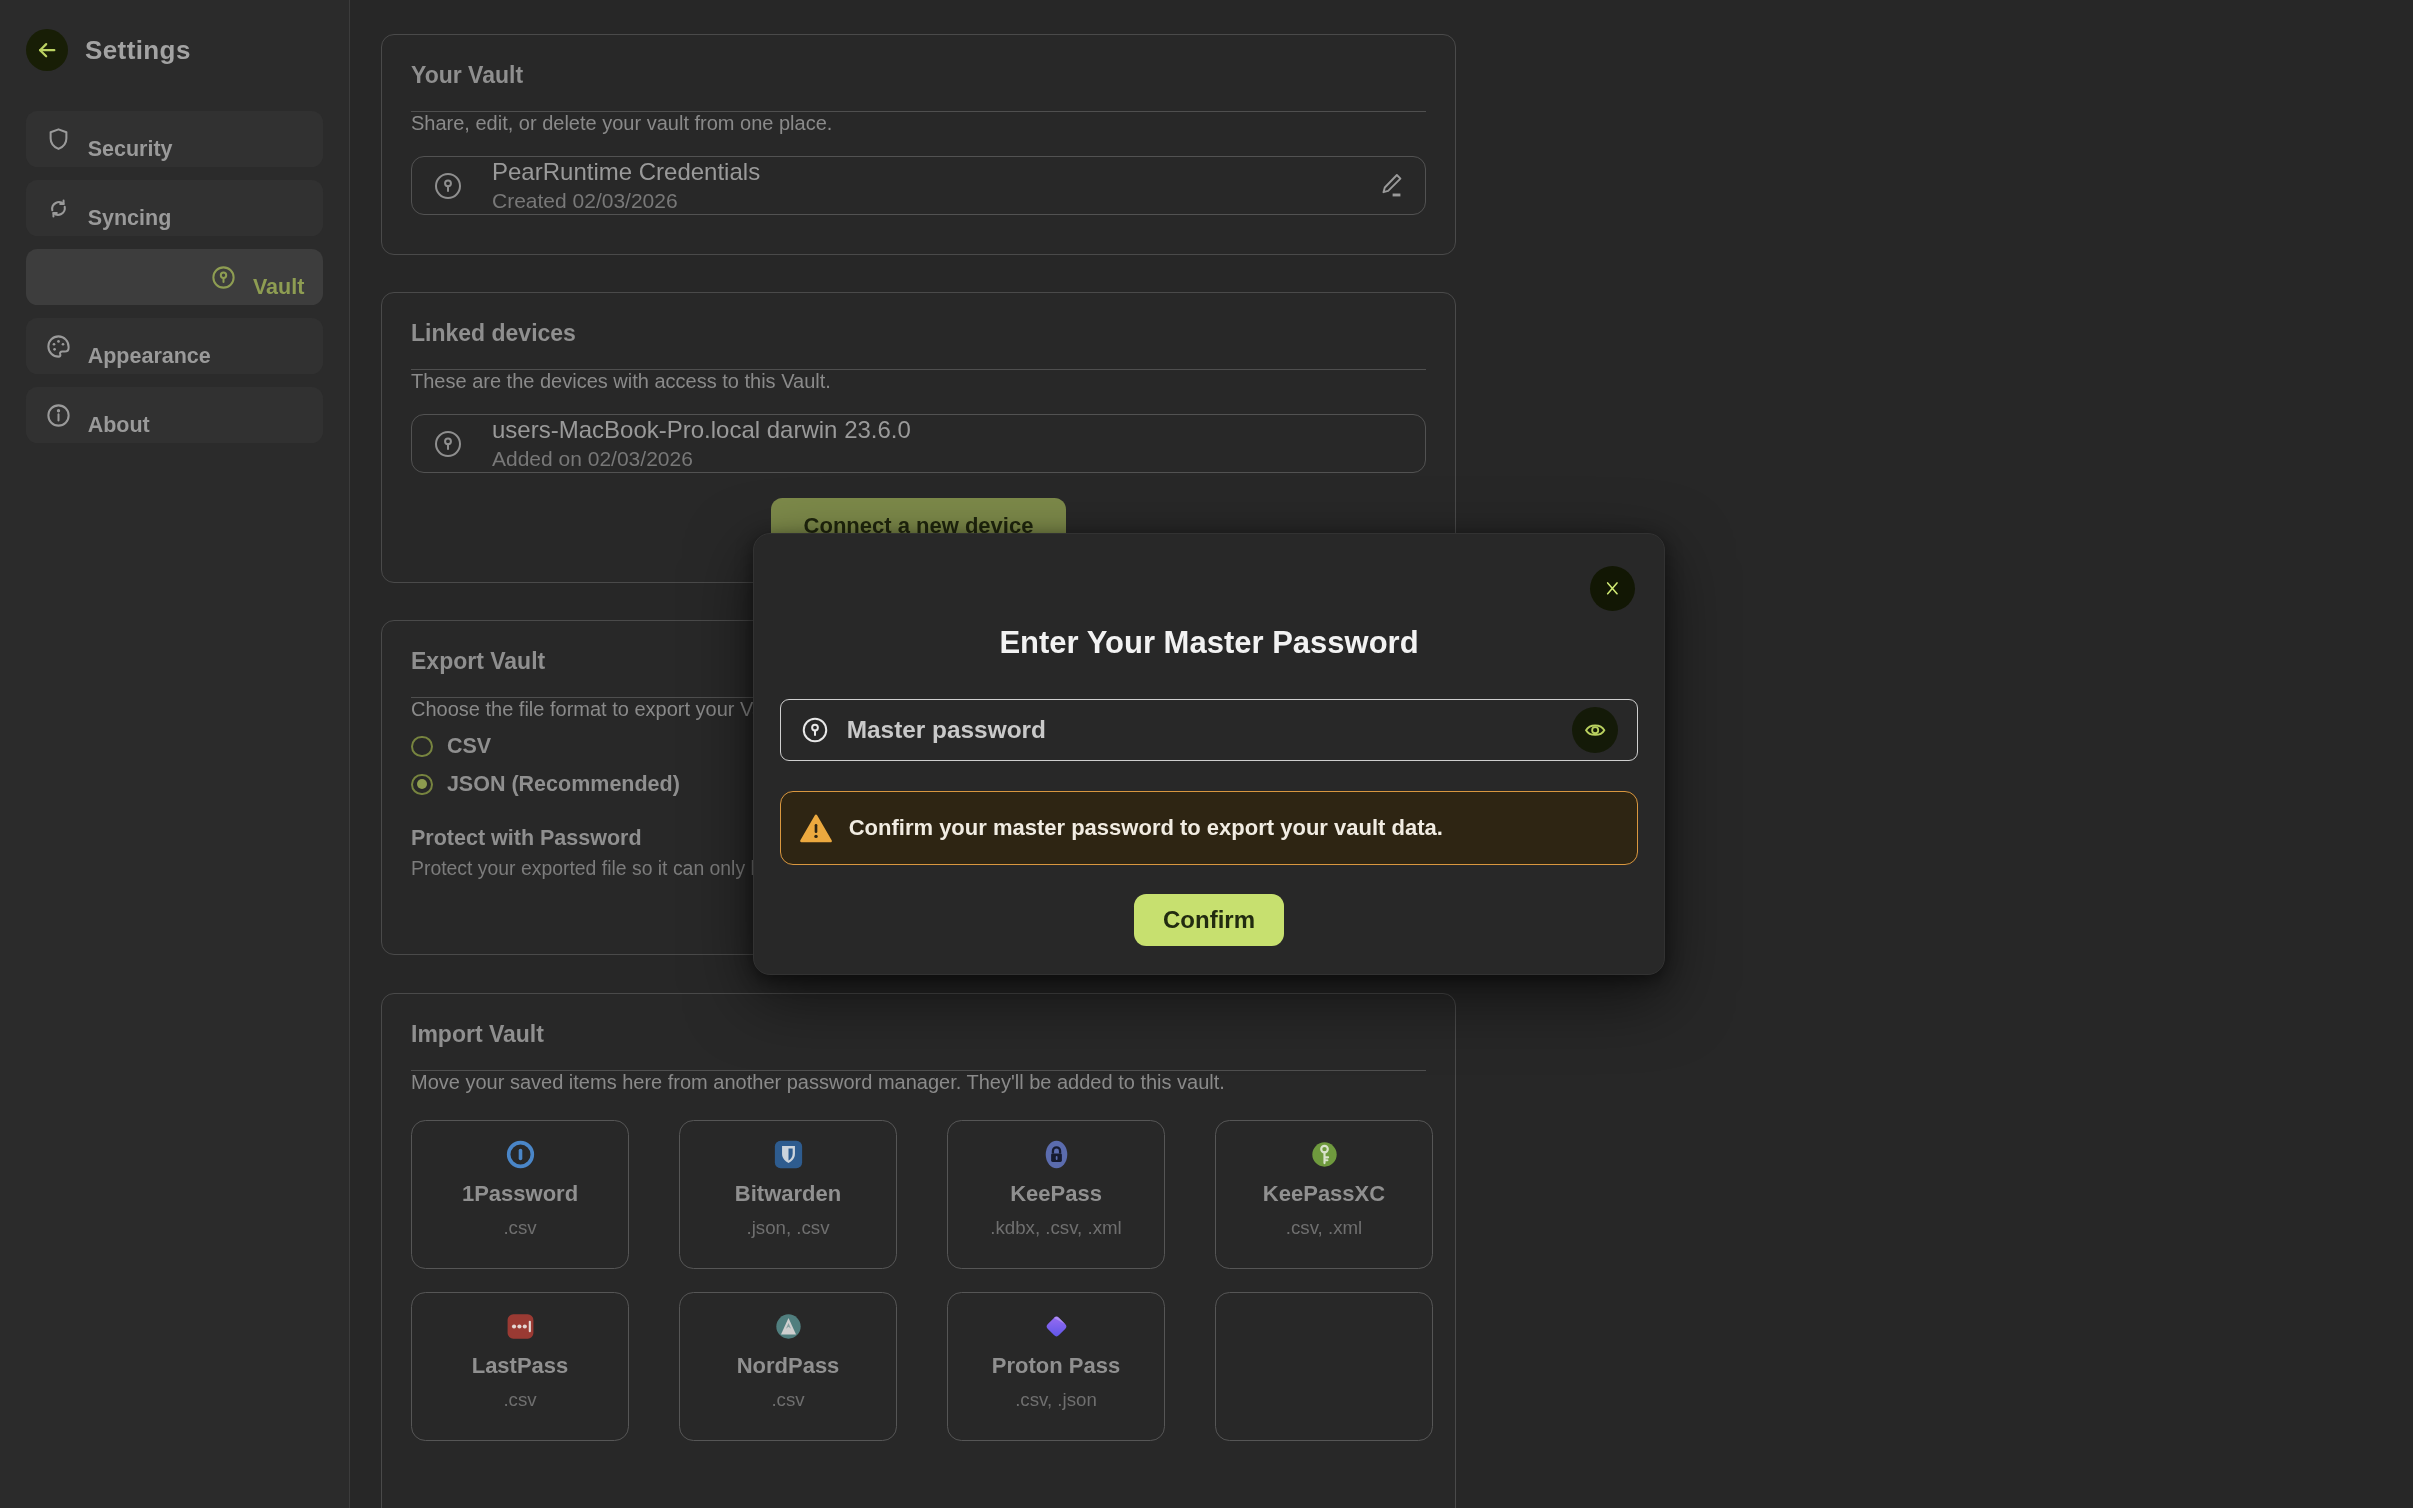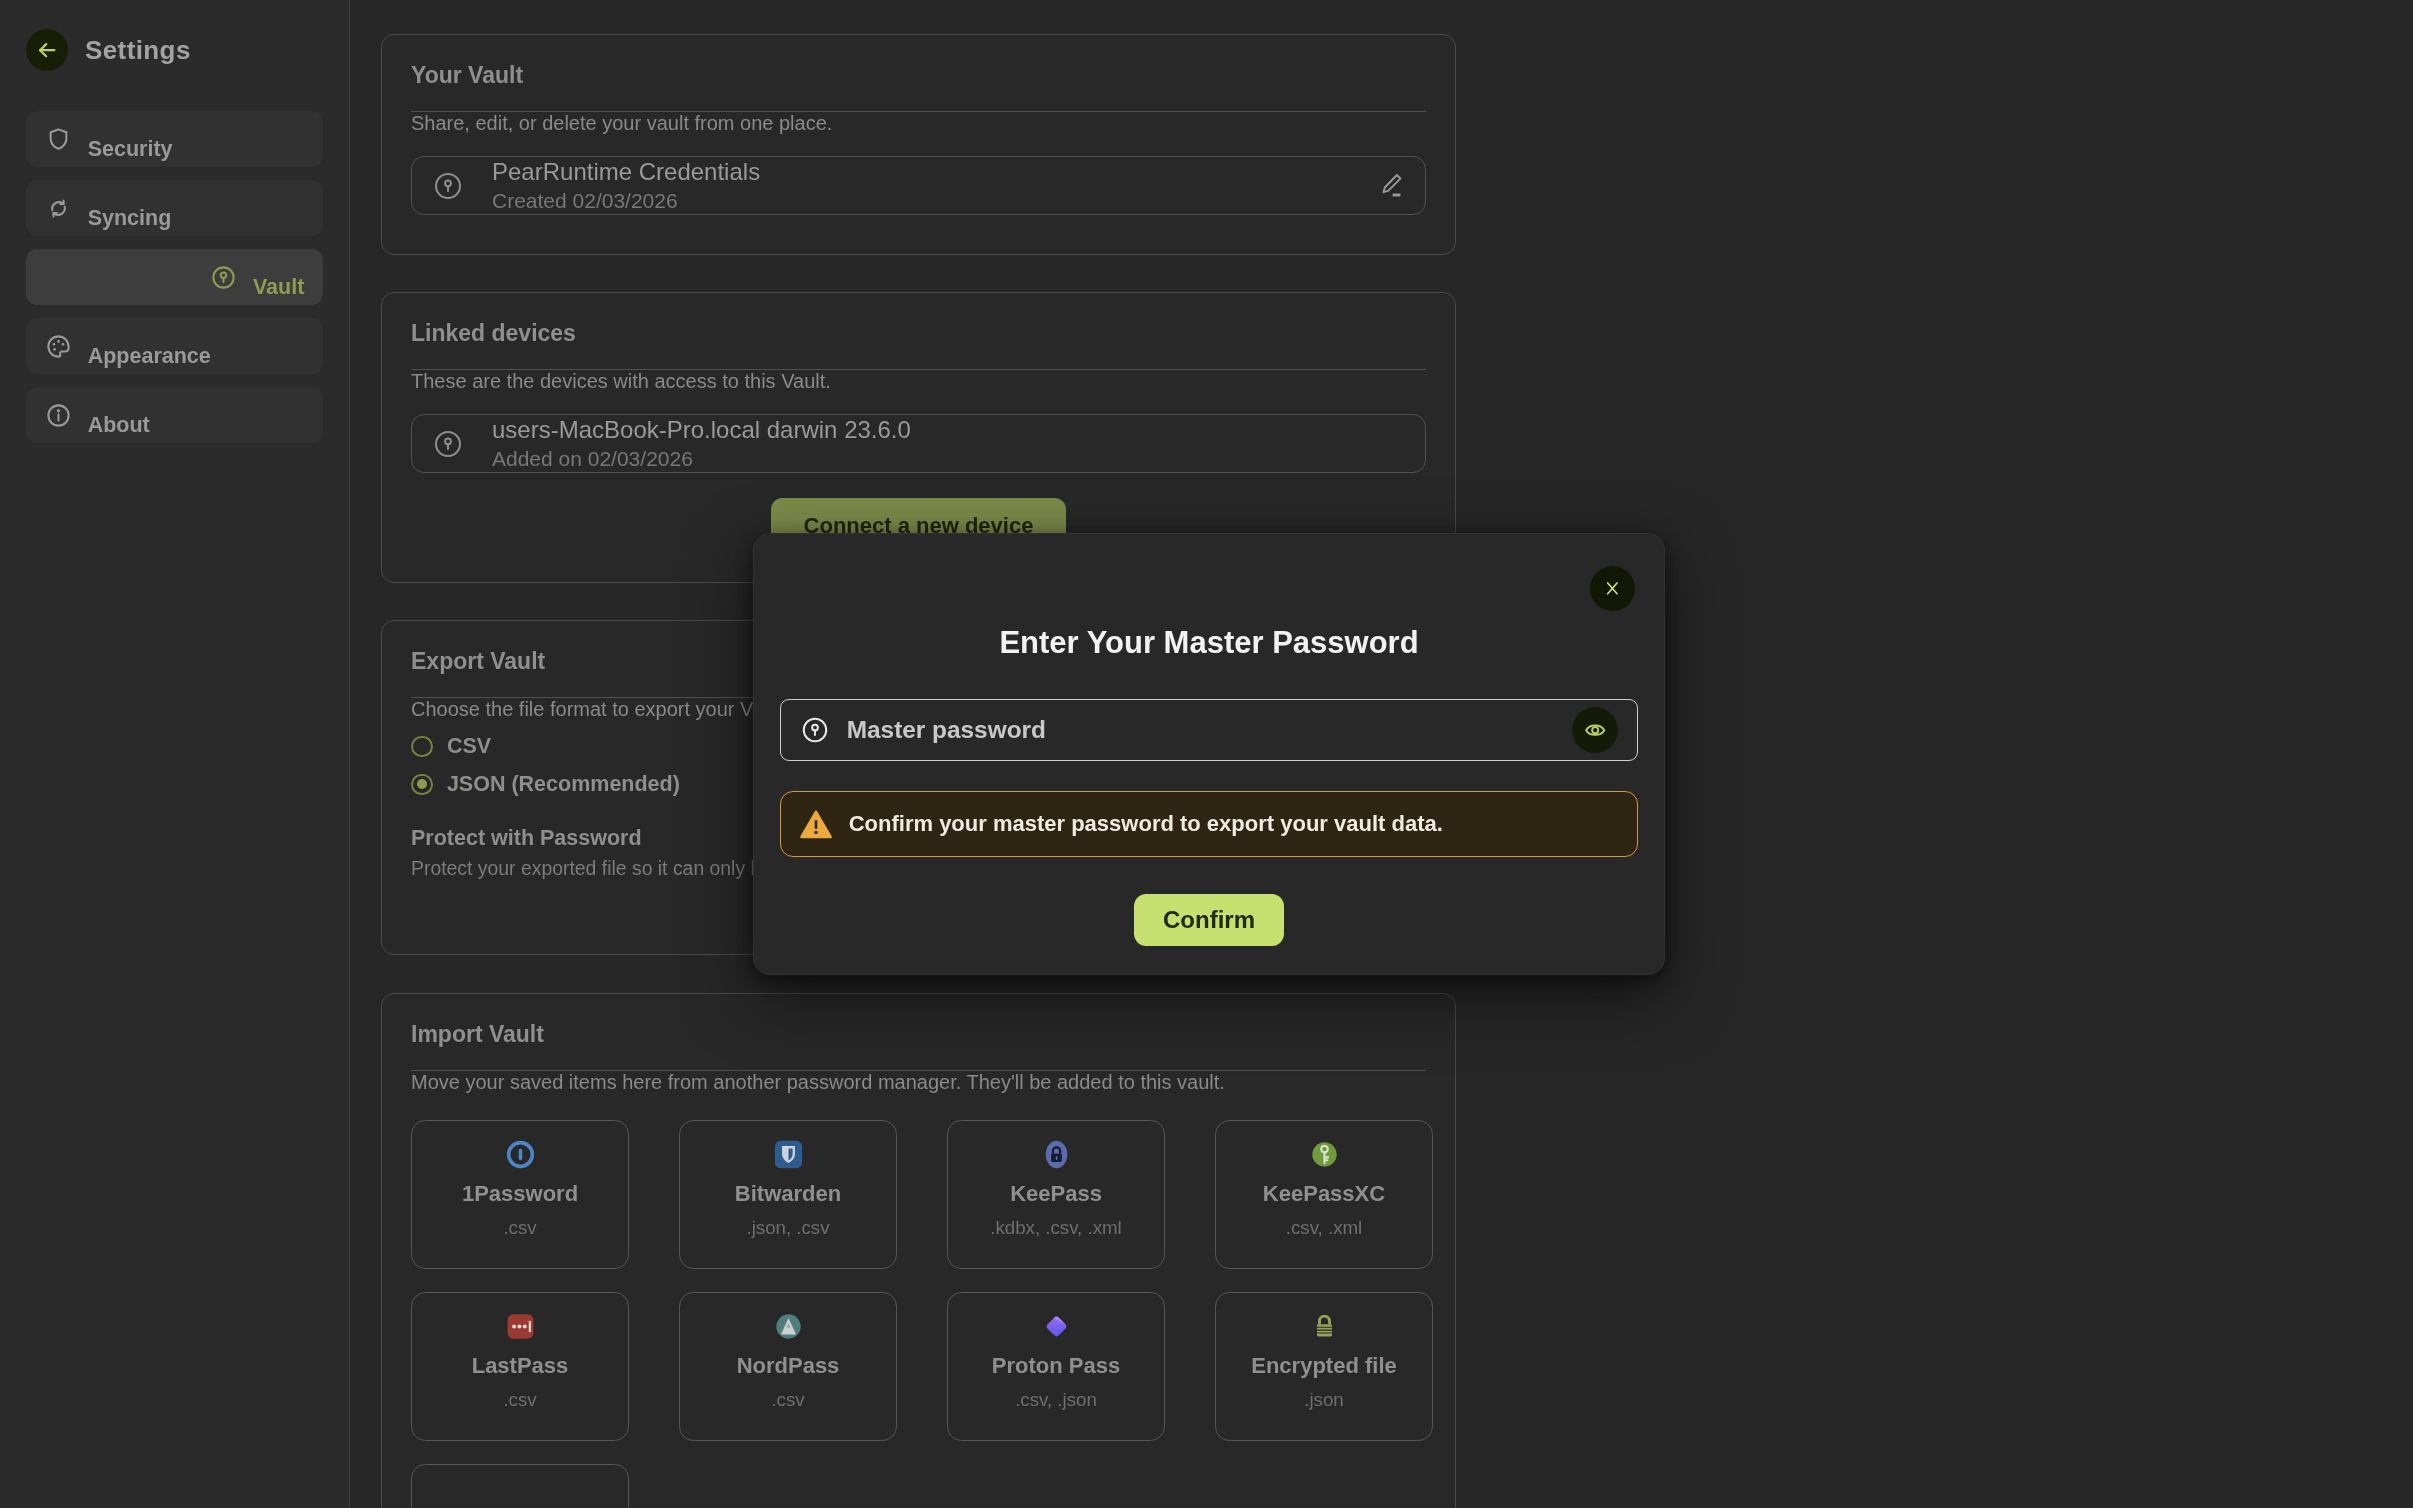--- a/index.html
+++ b/index.html
@@ -71,21 +71,21 @@
     background:#121704; border:none; cursor:pointer; display:flex; align-items:center; justify-content:center; }
   .modal-title { text-align:center; margin-top:91px; font-size:31px; font-weight:bold; color:#f2f2f2; }
   .pw-field { position:absolute; left:26px; right:26px; top:165px; height:62px;
     border:1.8px solid #cfcfcf; border-radius:9px; display:flex; align-items:center; padding:0 18.7px; gap:17px;
     background:transparent; }
   .pw-input { flex:1; background:transparent; border:none; outline:none;
     font-family:inherit; font-size:24.4px; font-weight:bold; color:#e8e8e8; }
   .pw-input::placeholder { color:#c9c9c9; opacity:1; }
   .eye-btn { width:46px; height:46px; border-radius:50%; background:#141a08; border:none;
     cursor:pointer; display:flex; align-items:center; justify-content:center; flex:none; }
-  .warning-banner { position:absolute; left:26px; right:26px; top:257px; height:66px;
+  .warning-banner { position:absolute; left:26px; right:26px; top:257px; height:74px;
     background:#2e2513; border:1.8px solid #d9973f; border-radius:13px;
     display:flex; align-items:center; padding:0 18.7px; gap:17px; }
   .warning-text { font-size:22px; font-weight:bold; color:#f1ece2; }
   .confirm-btn { position:absolute; left:50%; transform:translateX(-50%); top:360px;
     height:52px; padding:0 29px; background:#c7e06f; color:#222b10; border:none; border-radius:12.2px;
     font-family:inherit; font-size:24px; font-weight:bold; cursor:pointer; }
 </style>
 </head>
 <body>
 
@@ -323,31 +323,20 @@
               <g transform="rotate(45 23 23)">
                 <rect x="12" y="12" width="22" height="22" rx="5" fill="url(#ppgrad)"></rect>
                 <path d="M12 17 C12 14 14 12 17 12 H29 Z" fill="#b79bf7" opacity="0.7"></path>
               </g>
             </svg>
           </span>
           <span class="tile-name">Proton Pass</span>
           <span class="tile-formats">.csv, .json</span>
         </div>
 
-        <div class="import-tile">
-          <span style="display:flex;">
-            <svg width="33" height="33" viewBox="0 0 46 46">
-              <path d="M16 20 v-4.5 a7 7 0 0 1 14 0 V20" fill="none" stroke="#95a456" stroke-width="4"></path>
-              <rect x="12.5" y="20" width="21" height="17" rx="2" fill="#95a456"></rect>
-              <path d="M12.5 24 h21 M12.5 28 h21 M12.5 32 h21" stroke="#282828" stroke-width="1.6"></path>
-            </svg>
-          </span>
-          <span class="tile-name">Encrypted file</span>
-          <span class="tile-formats">.json</span>
-        </div>
 
         <div class="import-tile">
 
           <span class="tile-name"></span>
           <span class="tile-formats"></span>
         </div>
 
       </div>
     </section>
   </main>

